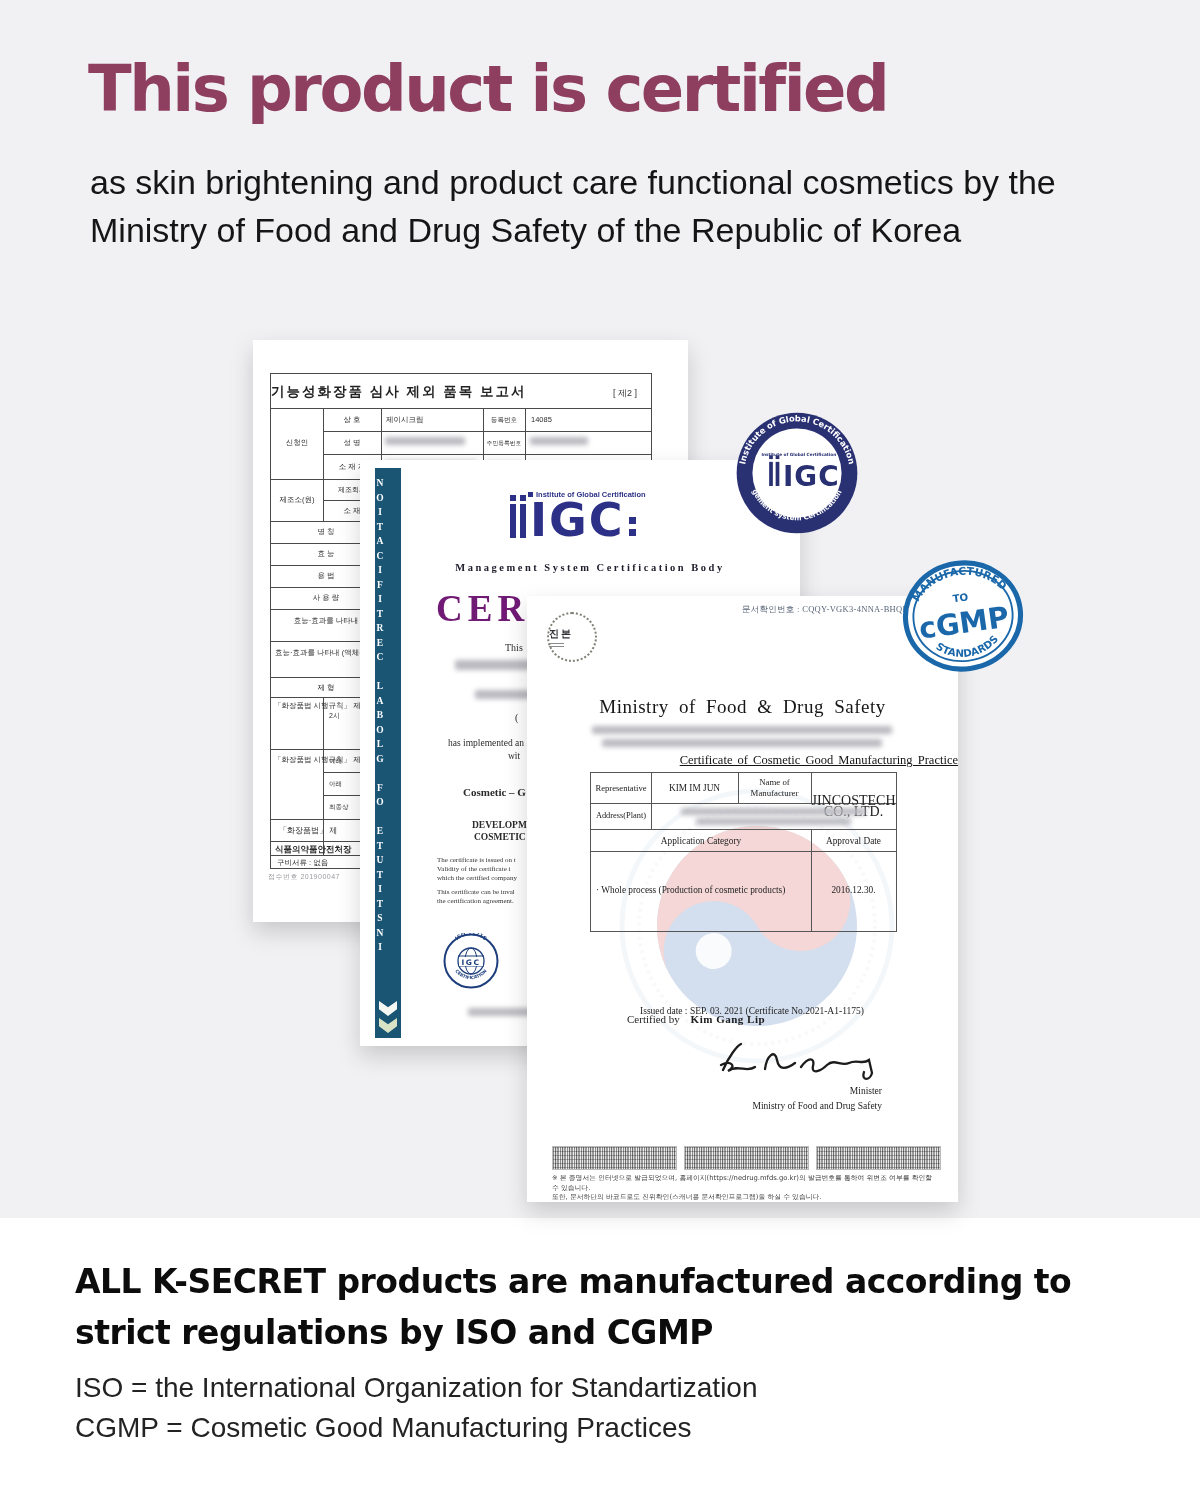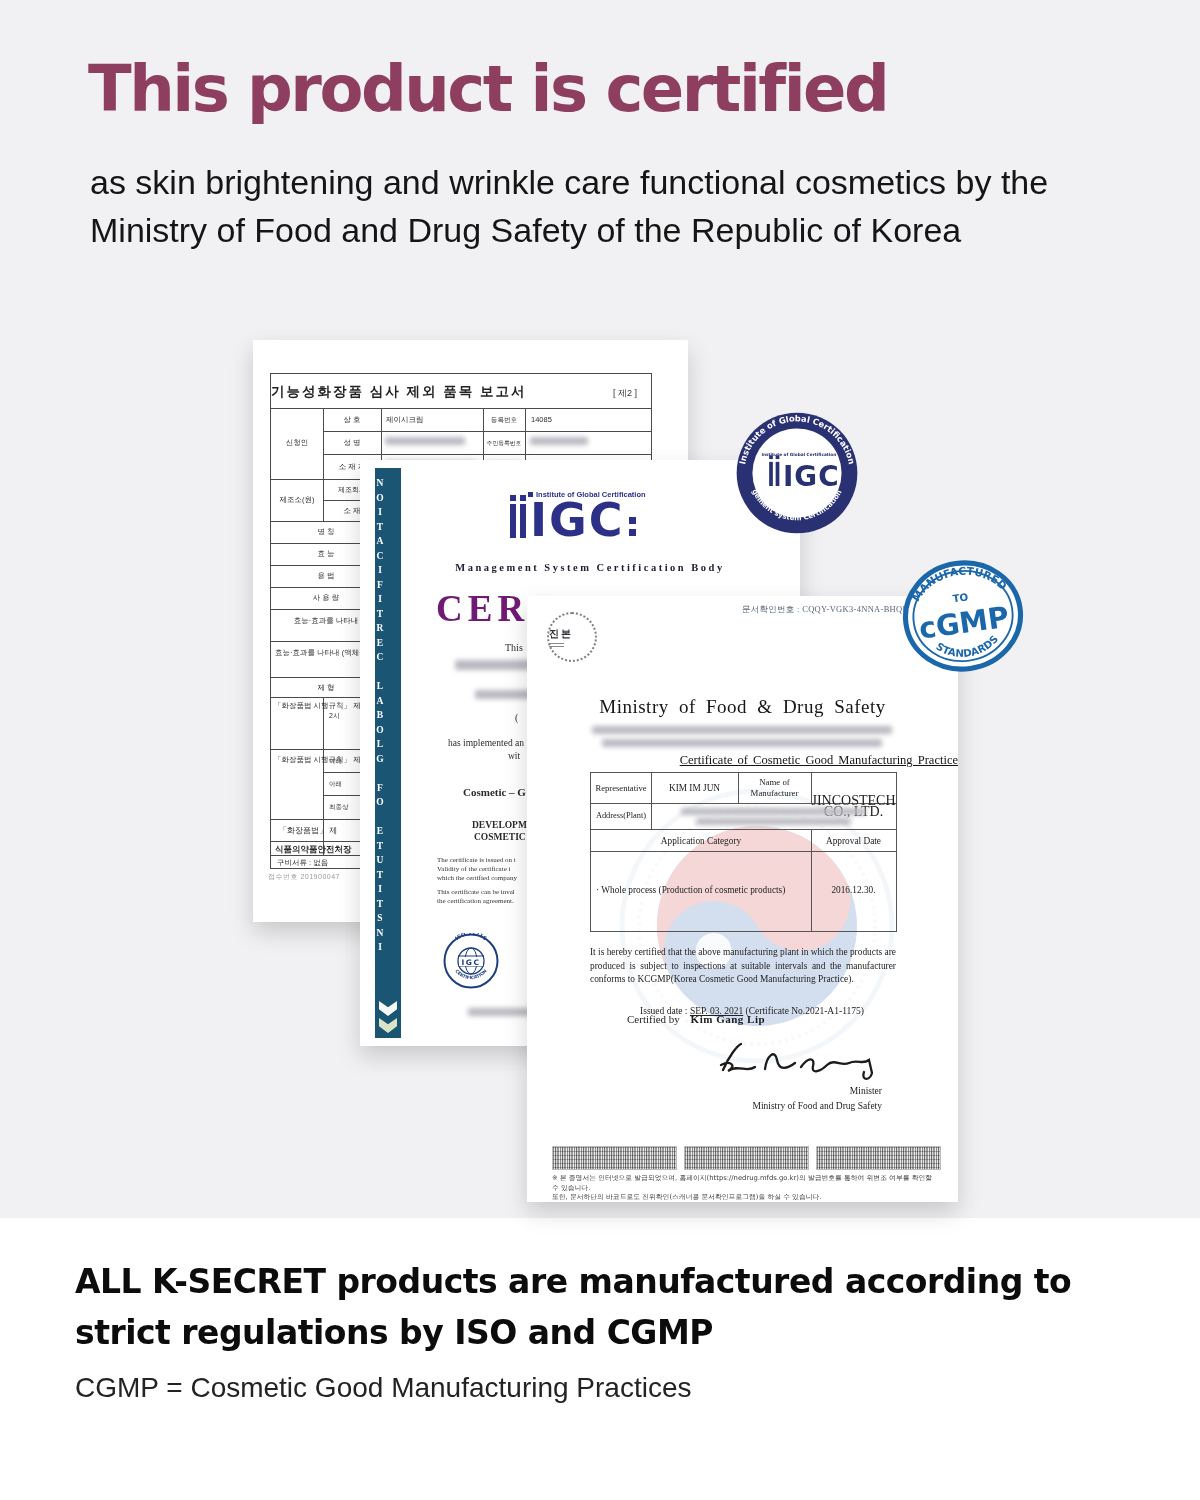--- a/index.html
+++ b/index.html
@@ -70,21 +70,21 @@
   .addr1{left:65px;top:130px;width:300px;height:8px;}
   .addr2{left:75px;top:143px;width:280px;height:8px;}
   .mfds-sub{position:absolute;left:0;top:157px;width:431px;text-align:right;font-size:12.5px;text-decoration:underline;word-spacing:2px;color:#141414;}
   .mtbl{position:absolute;left:63px;top:176px;width:305px;height:158px;border:1px solid #555;}
   .mtbl .hl{position:absolute;left:0;width:305px;height:1px;background:#555;}
   .mtbl .vl{position:absolute;width:1px;background:#555;}
   .mtbl .c{position:absolute;font-size:9.3px;text-align:center;color:#222;}
   .emblem{position:absolute;left:80px;top:180px;opacity:.22;z-index:-1;}
   .doc3 .body-par{position:absolute;left:63px;top:350px;width:306px;font-size:9.4px;line-height:13.5px;text-align:justify;color:#242424;}
   .issued{position:absolute;left:80px;top:410px;width:290px;text-align:center;font-size:9.5px;white-space:nowrap;color:#222;}
-  .issued .u{text-decoration:underline;}
+  .issued .u{}
   .certline{position:absolute;left:100px;top:417px;width:250px;text-align:left;font-size:11px;color:#1d1d1d;}
   .certline b{margin-left:8px;letter-spacing:.5px;}
   .sig{position:absolute;left:188px;top:442px;}
   .minister-blk{position:absolute;right:76px;top:488px;text-align:right;font-size:9.5px;line-height:15px;color:#222;}
   .bars{position:absolute;left:25px;top:550px;display:flex;gap:7px;}
   .barcode{width:123px;height:22px;
      background:
       repeating-linear-gradient(90deg,#8a8a8a 0 1px,#e6e6e6 1px 2px,#6f6f6f 2px 3px,#d9d9d9 3px 4px,#9a9a9a 4px 6px,#efefef 6px 7px),
       repeating-linear-gradient(0deg,rgba(255,255,255,.55) 0 1px,rgba(0,0,0,.25) 1px 2px,rgba(255,255,255,.35) 2px 4px);
      background-blend-mode:multiply;border:1px solid #bbb;}
@@ -102,21 +102,21 @@
     font-family:"Liberation Sans",sans-serif;font-size:28px;line-height:40px;color:#232323;}
 </style>
 </head>
 <body>
 
 <div class="page">
   <div class="gray-zone"></div>
   <div class="white-zone"></div>
 
   <div class="main-title">This product is certified</div>
-  <div class="main-sub">as skin brightening and wrinkle care functional cosmetics by the Ministry of Food and Drug Safety of the Republic of Korea</div>
+  <div class="main-sub">as skin brightening and product care functional cosmetics by the Ministry of Food and Drug Safety of the Republic of Korea</div>
 
   <div class="paper doc1">
     <div class="k1">
       <div class="tbl">
         <div class="doc1-title">기능성화장품 심사 제외 품목 보고서</div>
         <div class="doc1-tag">[ 제2 ]</div>
 
         <div class="hline" style="top:34px;left:0;width:380px;"></div>
         <div class="hline" style="top:57px;left:52px;width:328px;"></div>
         <div class="hline" style="top:80px;left:52px;width:328px;"></div>
@@ -282,21 +282,20 @@
       <div class="c" style="left:220px;top:22px;width:85px;font-size:14px;line-height:11px;">JINCOSTECH CO., LTD.</div>
       <div class="c" style="left:0;top:38px;width:60px;font-size:8.4px;">Address(Plant)</div>
       <div class="blurbar" style="left:90px;top:35px;width:185px;height:7px;"></div>
       <div class="blurbar" style="left:105px;top:45px;width:155px;height:7px;"></div>
       <div class="c" style="left:0;top:63px;width:220px;">Application Category</div>
       <div class="c" style="left:220px;top:63px;width:85px;">Approval Date</div>
       <div class="c" style="left:5px;top:112px;width:212px;text-align:left;">· Whole process (Production of cosmetic products)</div>
       <div class="c" style="left:220px;top:112px;width:85px;">2016.12.30.</div>
     </div>
 
-    <div class="body-par">It is hereby certified that the above manufacturing plant in which the products are produced is subject to inspections at suitable intervals and the manufacturer conforms to KCGMP(Korea Cosmetic Good Manufacturing Practice).</div>
 
     <div class="issued">
       <span>Issued date :</span>
       <span class="u">SEP. 03. 2021</span>
       <span>(Certificate No.2021-A1-1175)</span>
     </div>
 
     <div class="certline">
       <span>Certified by</span>
       <b>Kim Gang Lip</b>
@@ -357,15 +356,16 @@
         <text font-family="DejaVu Sans" font-size="11.5" font-weight="bold" fill="#1a67a9"><textPath href="#gTop" startOffset="50%" text-anchor="middle">MANUFACTURED</textPath></text>
         <text x="70" y="50" text-anchor="middle" font-family="DejaVu Sans" font-size="11" font-weight="bold" fill="#1a67a9">TO</text>
         <text x="70" y="84" text-anchor="middle" font-family="DejaVu Sans" font-size="31" font-weight="bold" fill="#1a67a9">cGMP</text>
         <text font-family="DejaVu Sans" font-size="11" font-weight="bold" fill="#1a67a9"><textPath href="#gBot" startOffset="50%" text-anchor="middle">STANDARDS</textPath></text>
       </g>
     </svg>
   </div>
 
   <div class="foot-head">ALL K-SECRET products are manufactured according to strict regulations by ISO and CGMP</div>
   <div class="foot-note">
+    <div>ISO = the International Organization for Standartization</div>
     <div>CGMP = Cosmetic Good Manufacturing Practices</div>
   </div>
 </div>
 
 </body></html>

